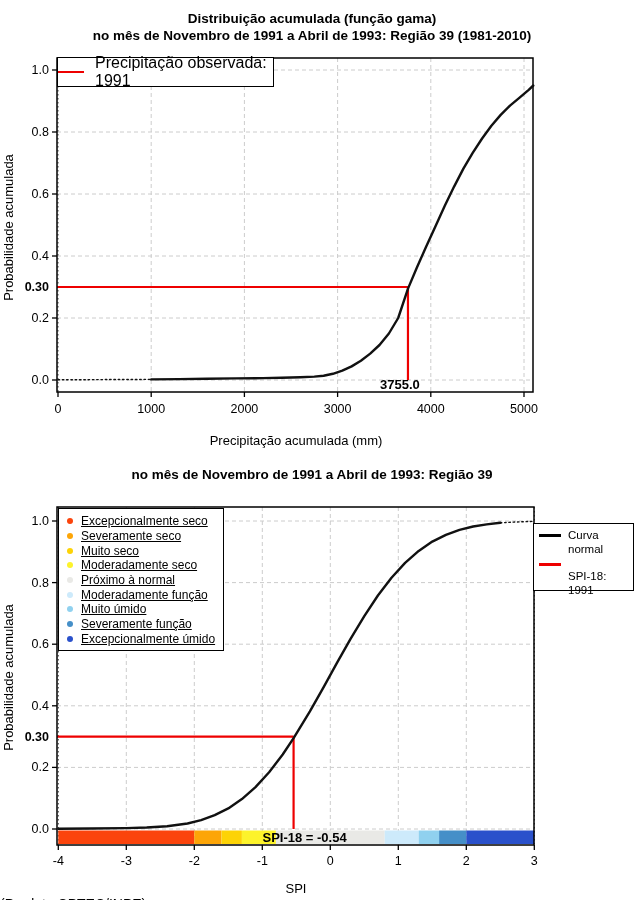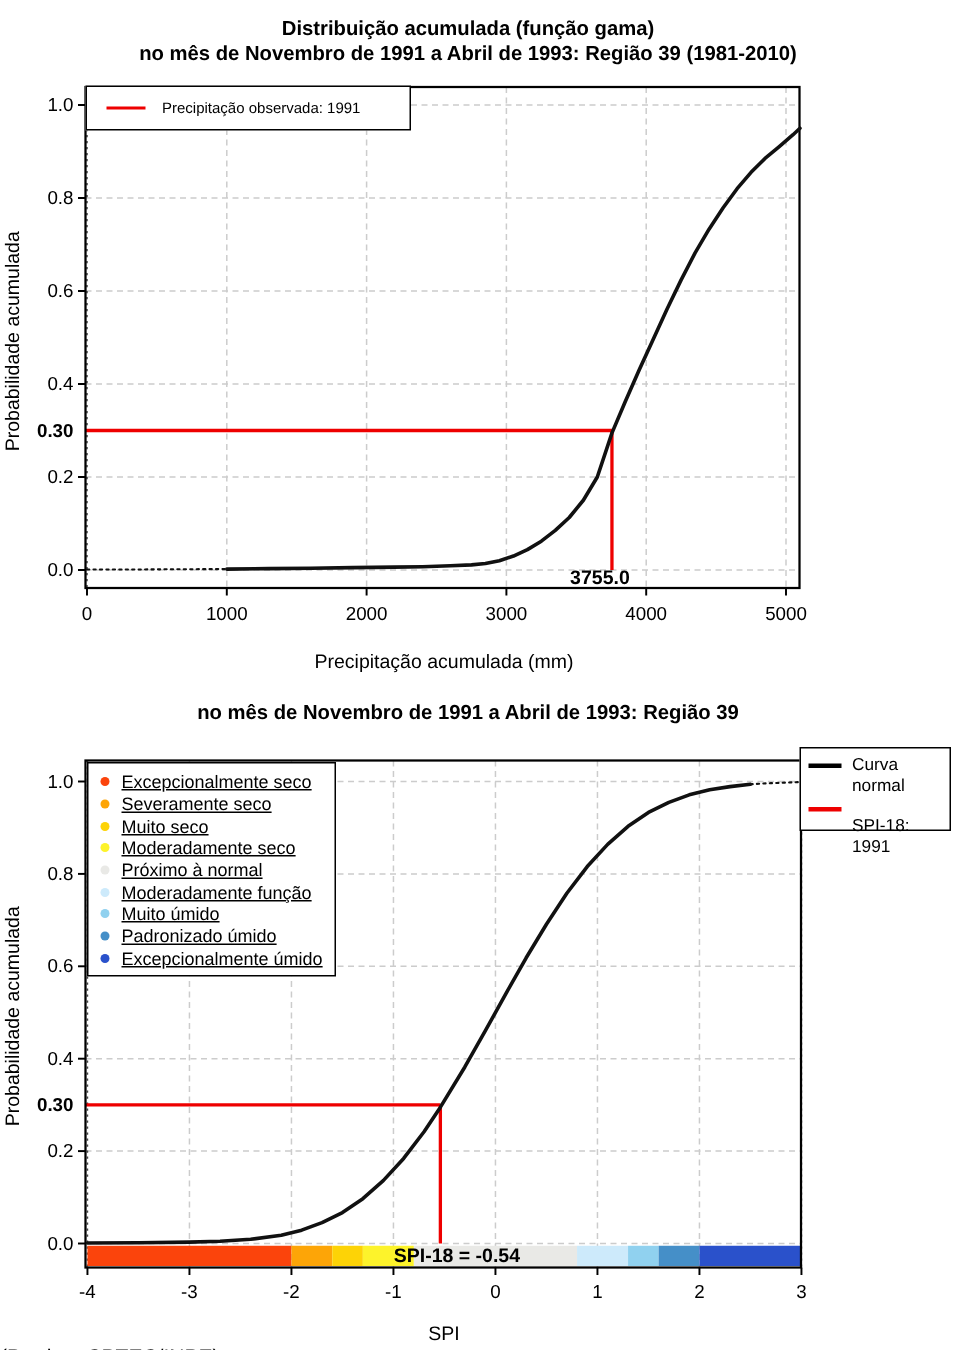--- a/index.html
+++ b/index.html
@@ -14,26 +14,26 @@
   #chart-spi .chart-title{top:11px;}
   .xlab{position:absolute;left:0;width:592px;text-align:center;font-size:13px;}
   #chart-gamma .xlab{top:433px;}
   #chart-spi .xlab{top:426px;}
   .ylab{position:absolute;left:-102px;width:220px;text-align:center;font-size:13px;
         transform:rotate(-90deg);}
   #chart-gamma .ylab{top:220px;}
   #chart-spi .ylab{top:215px;}
   .legend-box{position:absolute;background:#fff;border:1.5px solid #000;box-sizing:border-box;}
   #obs-legend{left:57px;top:57px;width:217px;height:30px;display:flex;align-items:center;
-              gap:11px;padding-left:13px;font-size:10px;}
+              gap:11px;font-size:16px;}
   .line-sample{display:inline-block;width:26px;height:2.6px;flex:0 0 auto;}
   #cat-legend{left:58px;top:53px;width:166px;height:143px;padding:5px 6px;font-size:12px;text-decoration:underline;}
   .cat-item{display:flex;align-items:center;gap:8px;height:14.7px;white-space:nowrap;}
   .cat-dot{display:inline-block;width:6px;height:6px;border-radius:50%;flex:0 0 auto;margin-left:2px;}
-  #curve-legend{left:533px;top:43px;width:101px;height:56px;padding:5px 5px 0 5px;font-size:11.5px;
+  #curve-legend{left:533px;top:68px;width:101px;height:68px;padding:5px 5px 0 5px;font-size:11.5px;
                 line-height:13.5px;}
   .cl-item{display:flex;align-items:flex-start;gap:7px;margin-bottom:2px;}
   .cl-item .line-sample{width:22px;margin-top:5px;}
   .credit{position:absolute;left:0;top:441px;width:534px;text-align:left;font-size:14px;}
   svg text{font-family:"Liberation Sans",sans-serif;fill:#000;}
 </style>
 </head>
 <body>
 
 <div class="page">
@@ -186,21 +186,21 @@
         <div class="cat-item">
           <span class="cat-dot" style="background: rgb(205, 234, 251);"></span>
           <span>Moderadamente função</span>
         </div>
         <div class="cat-item">
           <span class="cat-dot" style="background: rgb(144, 209, 239);"></span>
           <span>Muito úmido</span>
         </div>
         <div class="cat-item">
           <span class="cat-dot" style="background: rgb(69, 143, 200);"></span>
-          <span>Padronizado úmido</span>
+          <span>Severamente função</span>
         </div>
         <div class="cat-item">
           <span class="cat-dot" style="background: rgb(42, 81, 203);"></span>
           <span>Excepcionalmente úmido</span>
         </div>
       </div>
     <div class="legend-box" id="curve-legend">
         <div class="cl-item">
           <span class="line-sample" style="background: rgb(0, 0, 0);"></span>
           <span style="width: 58px;">Curva normal</span>

